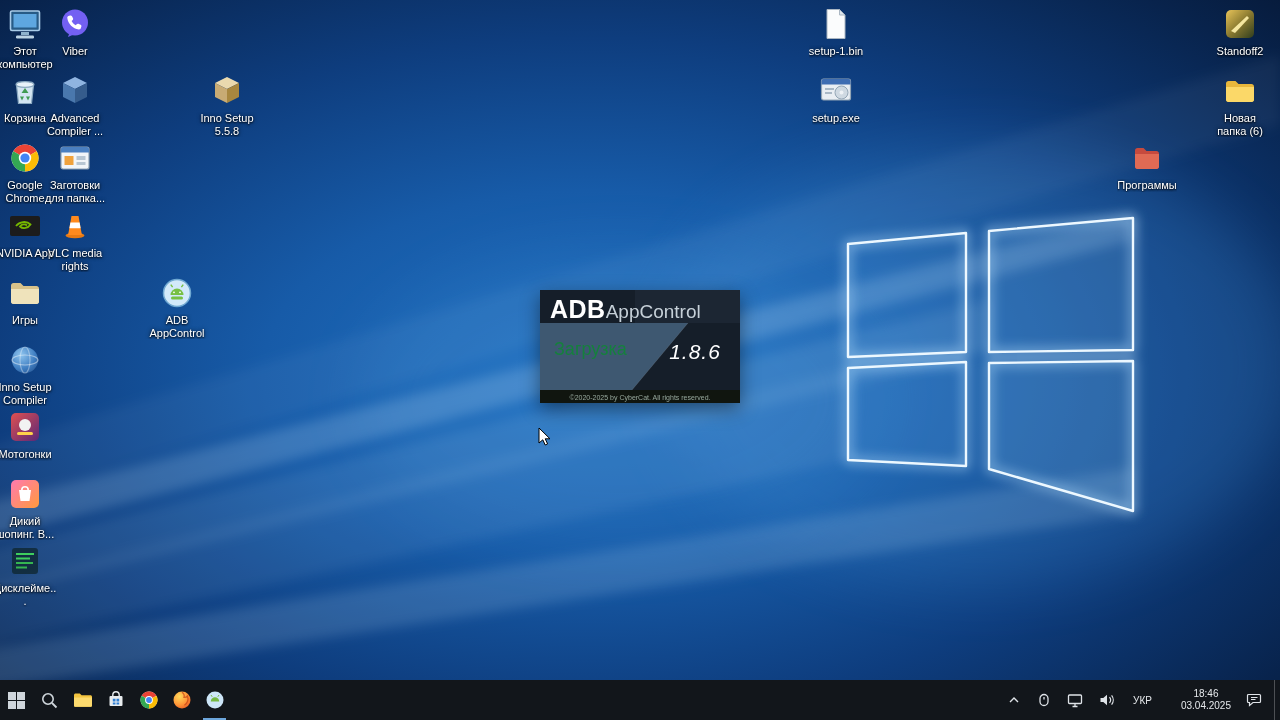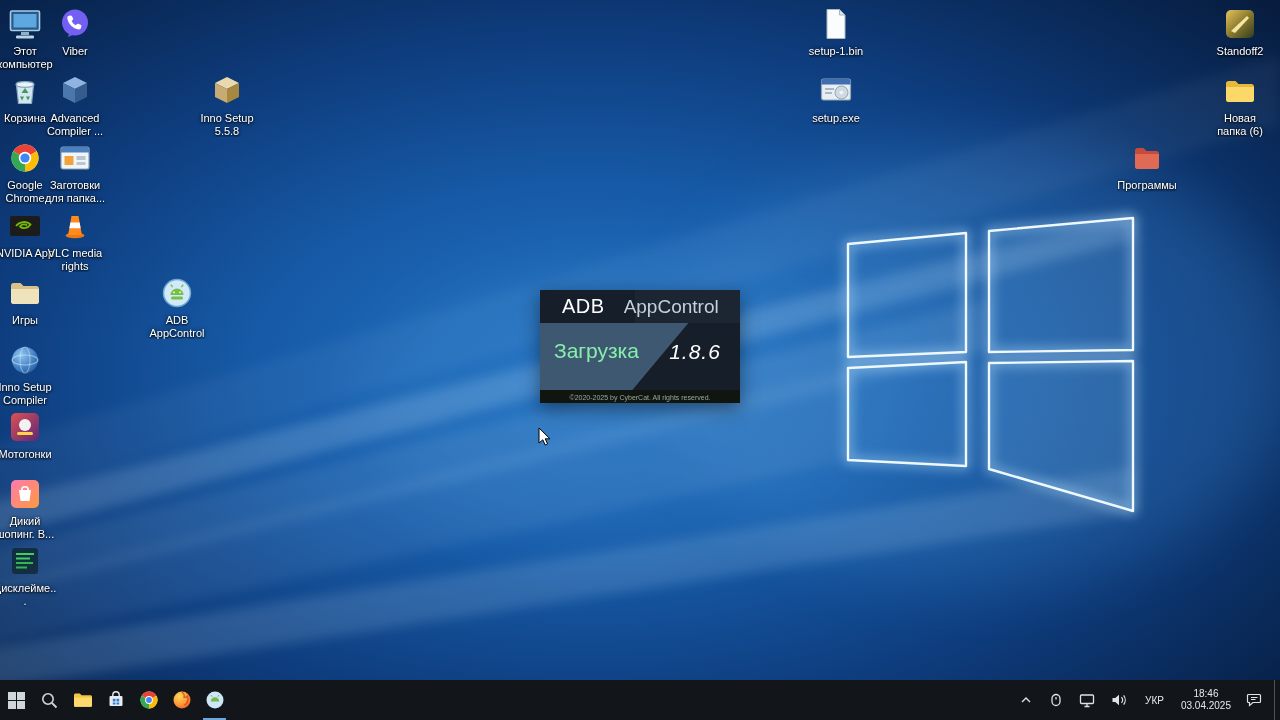--- a/index.html
+++ b/index.html
@@ -9,38 +9,38 @@
   
   .desktop-icon{position:absolute;width:64px;display:flex;flex-direction:column;align-items:center;gap:3px;z-index:2;cursor:default;}
   .ico{width:36px;height:36px;display:flex;align-items:center;justify-content:center;}
   .icon-label{font-size:11px;line-height:12.5px;color:#fff;text-align:center;
     text-shadow:0 1px 2px rgba(0,0,0,.95),0 0 4px rgba(0,0,0,.75);max-width:64px;max-height:27px;overflow:hidden;word-wrap:break-word;}
 
   
   .splash{position:absolute;left:540px;top:290px;width:200px;height:113px;z-index:6;box-shadow:0 6px 18px rgba(0,0,0,.45);}
   .splash svg.bg{position:absolute;inset:0;}
   .splash-title{position:absolute;left:10px;top:5px;white-space:nowrap;}
-  .splash-title .bold{font-size:20px;font-weight:normal;color:#fff;letter-spacing:.5px;margin-left:12px;}
-  .splash-title .rest{font-size:19px;font-weight:300;color:#c6d0d8;margin-left:19px;}
-  .splash-status{position:absolute;left:14px;top:49px;font-size:21px;color:#86efac;}
+  .splash-title .bold{font-size:25px;font-weight:bold;color:#fff;letter-spacing:.5px;}
+  .splash-title .rest{font-size:19px;font-weight:300;color:#c6d0d8;margin-left:0;}
+  .splash-status{position:absolute;left:14px;top:49px;font-size:18px;color:#15803d;}
   .splash-version{position:absolute;left:125px;top:50px;width:60px;text-align:center;font-size:21px;color:#fff;letter-spacing:1px;font-style:italic;}
   .splash-copy{position:absolute;left:0;bottom:2px;width:100%;text-align:center;font-size:7px;color:#97a89d;}
 
   
   .cursor{position:absolute;left:538px;top:427px;z-index:9;}
 
   
   .taskbar{position:absolute;left:0;bottom:0;width:1280px;height:40px;background:#12161b;z-index:8;display:flex;align-items:stretch;}
   .tb-left{display:flex;align-items:stretch;}
   .tb-btn{width:33px;display:flex;align-items:center;justify-content:center;position:relative;}
   .tb-btn .run-ind{position:absolute;left:5px;right:5px;bottom:0;height:2.5px;background:#6ca6dc;}
   .tb-right{margin-left:auto;display:flex;align-items:center;gap:8px;}
   .tray-btn{display:flex;align-items:center;justify-content:center;height:40px;padding:0 4px;}
   .tray-lang{font-size:10px;color:#e6e9ec;padding:0 6px;}
-  .tray-clock{display:flex;flex-direction:column;align-items:center;justify-content:center;height:40px;padding:0 3px;}
+  .tray-clock{display:flex;flex-direction:column;align-items:center;justify-content:center;height:40px;padding:0 3px;margin-left:12px;}
   .tray-clock div{font-size:10px;line-height:12px;color:#e6e9ec;white-space:nowrap;}
   .show-desktop{width:5px;height:40px;border-left:1px solid rgba(255,255,255,.25);}
 </style>
 </head>
 <body>
 
 <svg class="wallpaper" viewBox="0 0 1280 720" preserveAspectRatio="none">
   <defs>
     <radialGradient id="wp-bg" cx="0.46" cy="0.52" r="0.85">
       <stop offset="0" stop-color="#2273c4"></stop>

